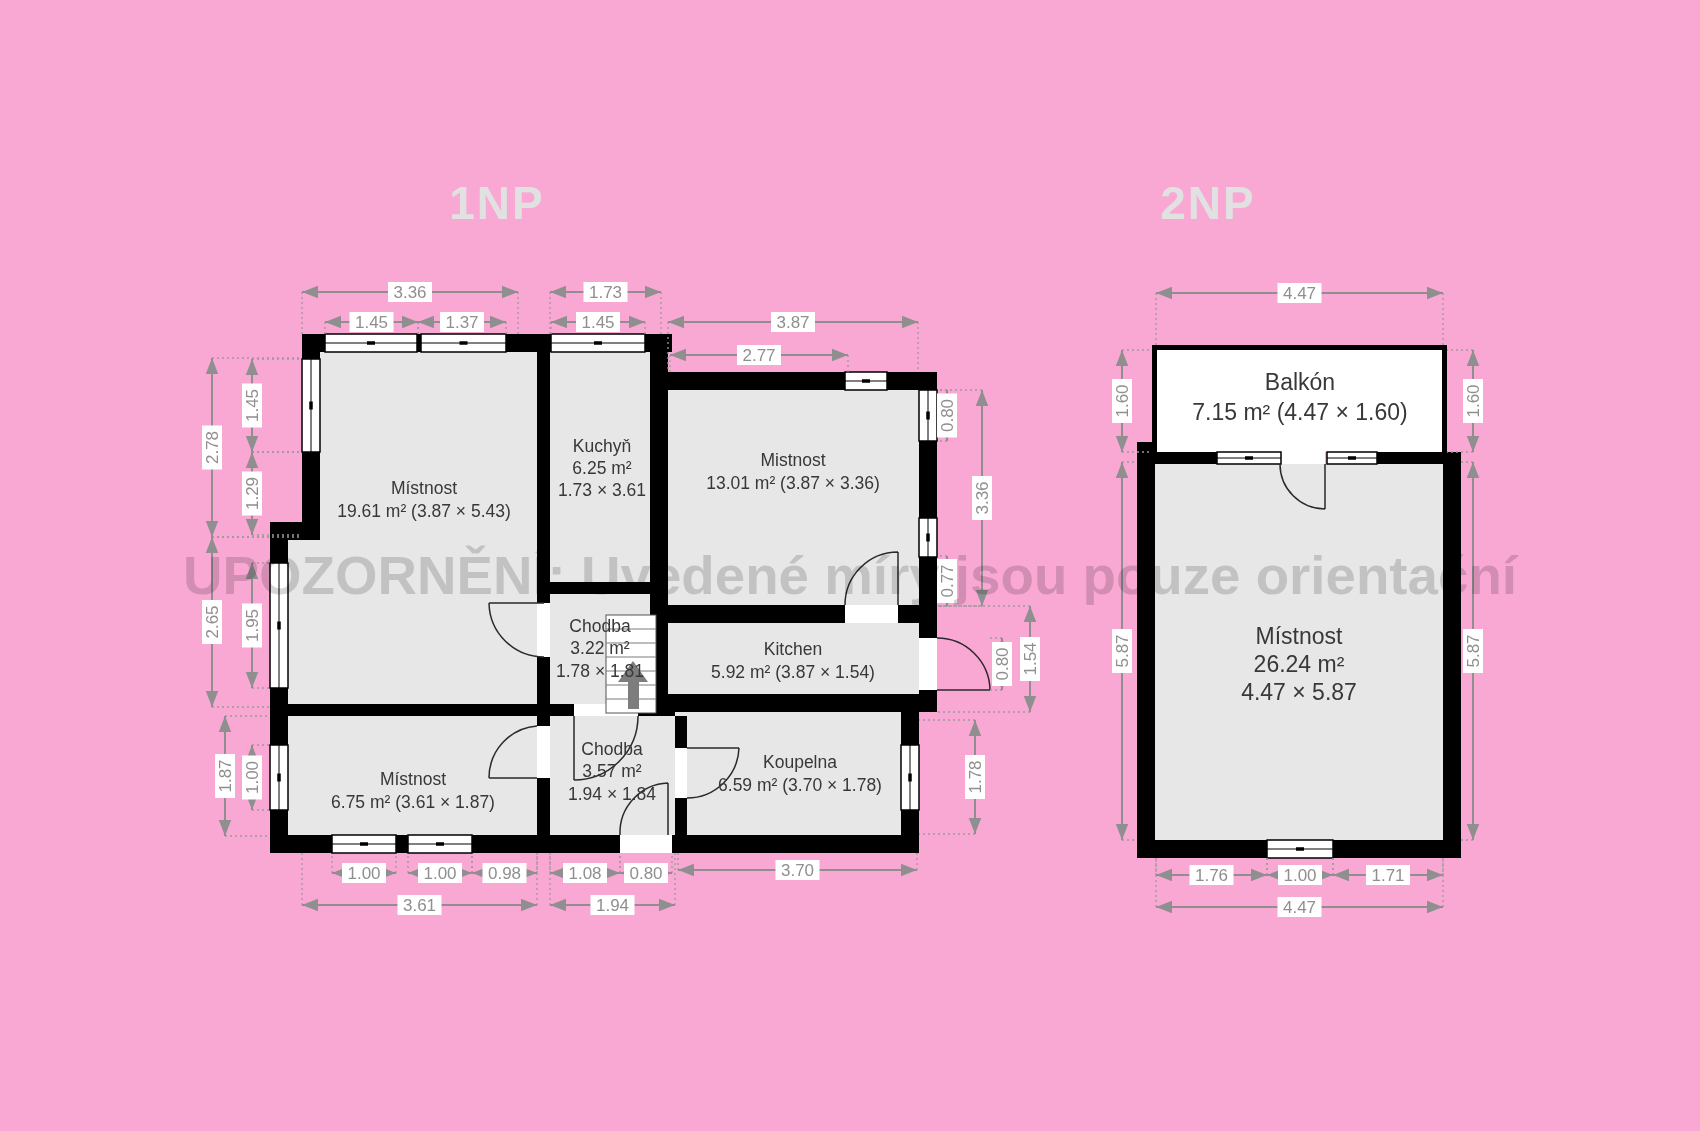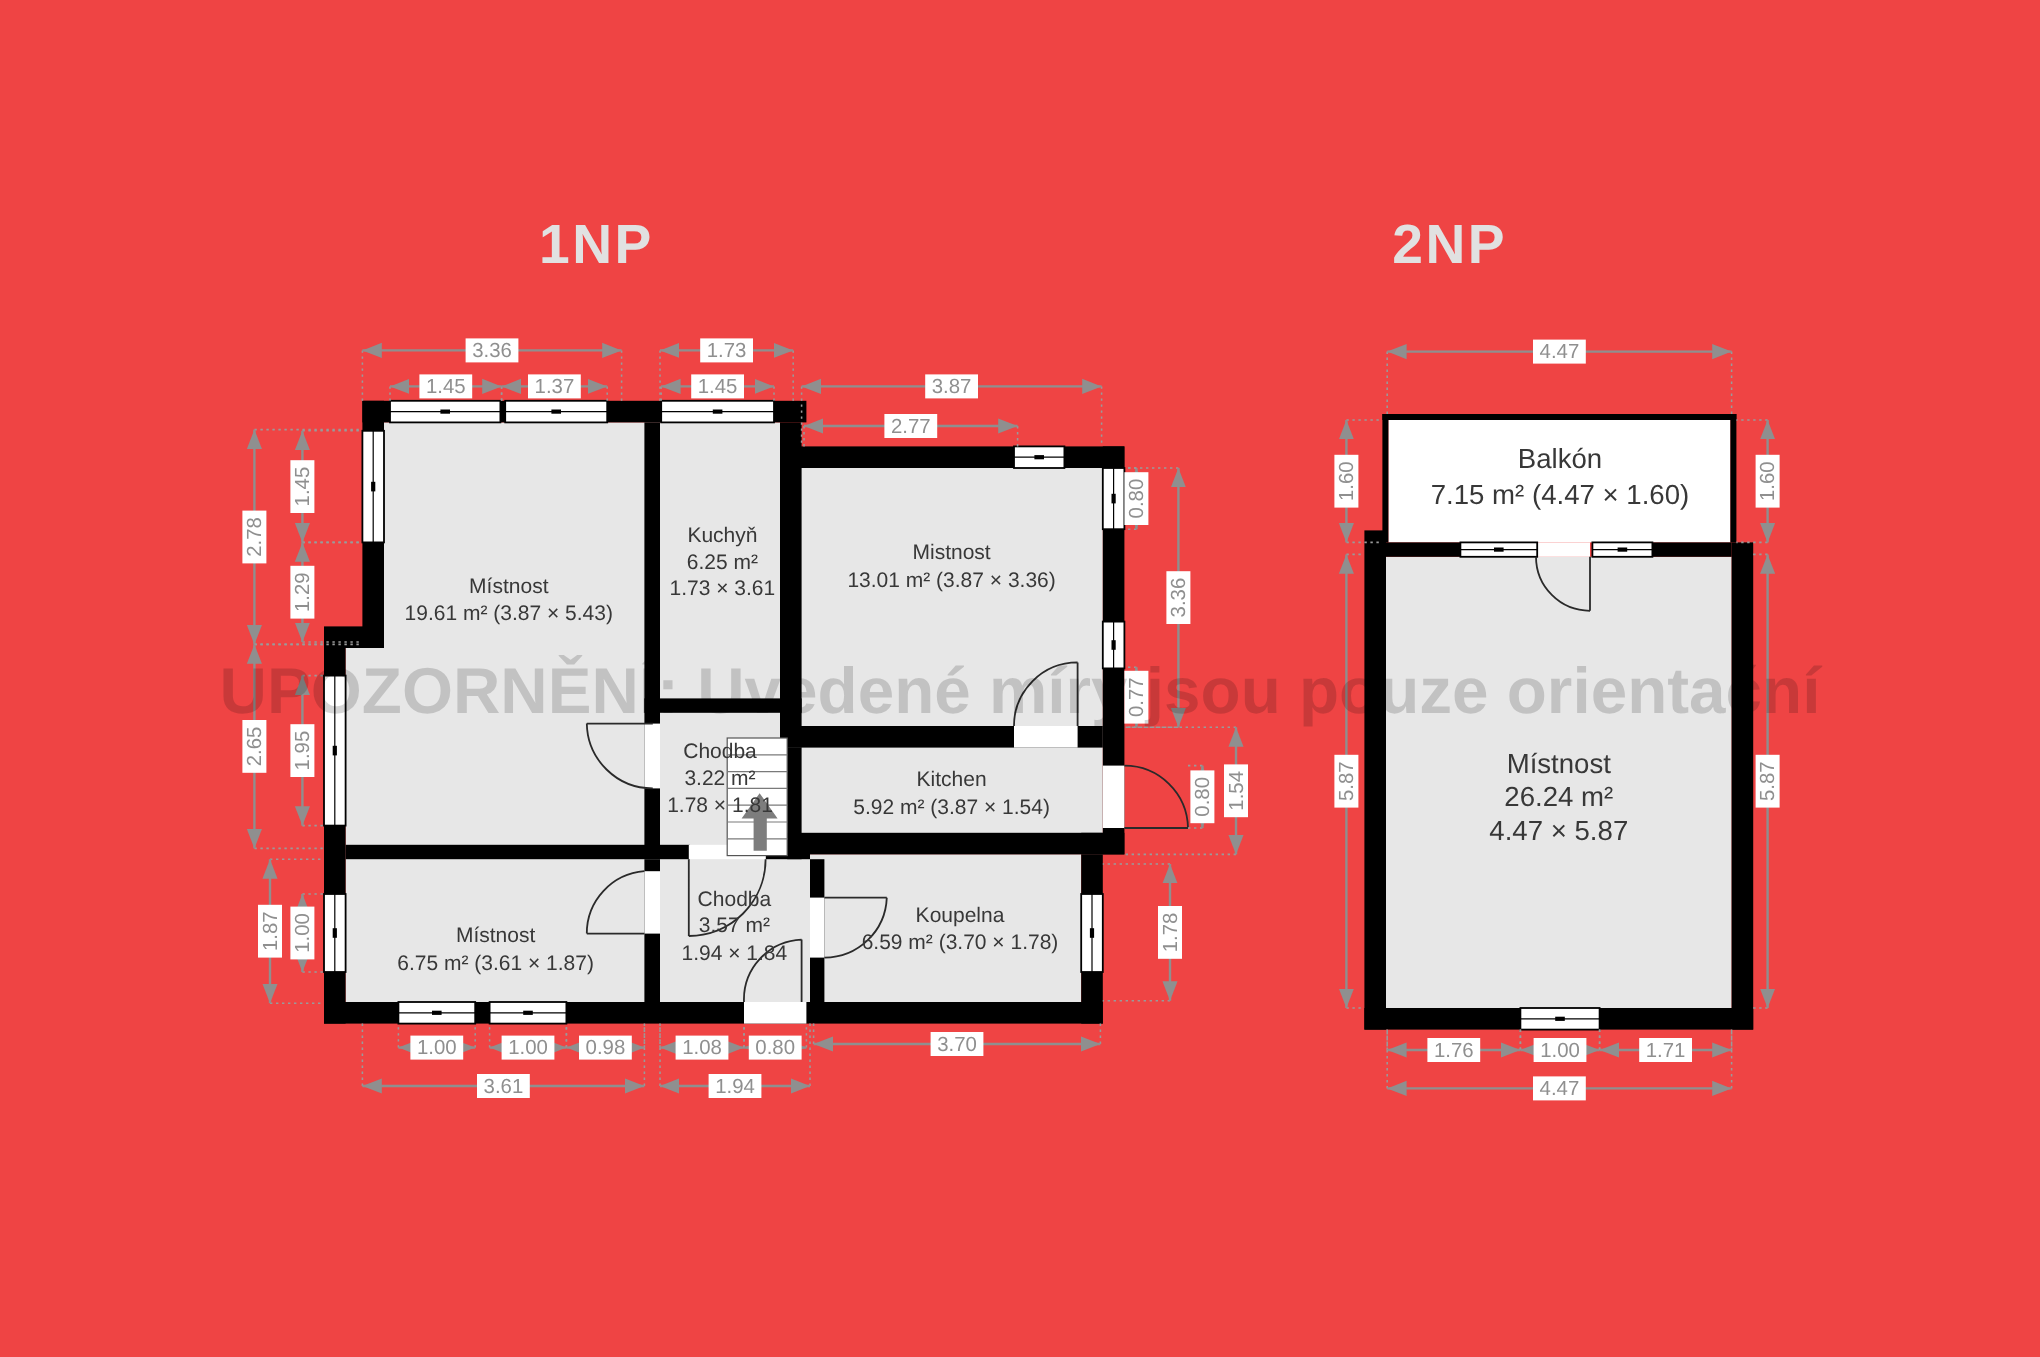--- a/index.html
+++ b/index.html
@@ -1,16 +1,16 @@
 <!DOCTYPE html>
 <html><head>
 <meta charset="utf-8">
 <style>
   html,body{margin:0;padding:0;background:#fff;}
-  .stage{width:1700px;height:1131px;position:relative;background:#ef4444;font-family:"Liberation Sans",sans-serif;text-align:center;}
+  .stage{width:1700px;height:1131px;position:relative;background:#f9a8d4;font-family:"Liberation Sans",sans-serif;text-align:center;}
   svg{display:block;}
   .dt{fill:#8f8f8f;font-size:17px;text-anchor:middle;dominant-baseline:central;font-family:"Liberation Sans",sans-serif;}
   .dl{stroke:#8f8f8f;stroke-width:2;}
   .de{stroke:#9a9a9a;stroke-width:1.3;stroke-dasharray:2 3;}
   .rl{fill:#383838;font-size:17.5px;text-anchor:middle;font-family:"Liberation Sans",sans-serif;}
   .rl2{fill:#383838;font-size:23px;text-anchor:middle;font-family:"Liberation Sans",sans-serif;}
   .ttl{fill:#e1e1e1;font-size:46px;font-weight:700;text-anchor:middle;letter-spacing:2px;font-family:"Liberation Sans",sans-serif;}
   .wm{fill:#000;fill-opacity:0.16;font-size:54px;font-weight:700;font-family:"Liberation Sans",sans-serif;}
   .door{stroke:#2a2a2a;stroke-width:1.5;fill:none;}
   .tread{stroke:#7a7a7a;stroke-width:1;}

